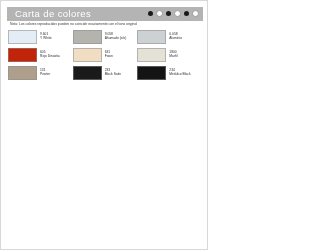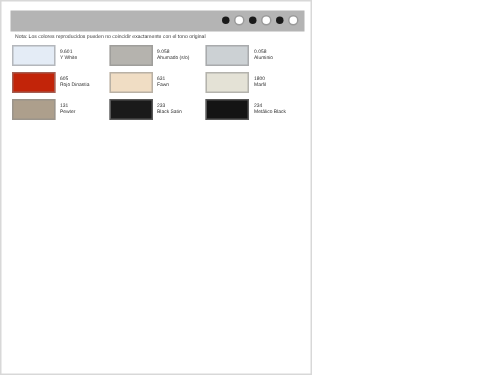--- a/index.html
+++ b/index.html
@@ -115,20 +115,21 @@
     white-space: nowrap;
   }
 </style>
 </head>
 <body>
 
 <div class="page">
 
   <div class="header-bar" style="background: rgb(180, 180, 180);"></div>
 
+  <div class="header-title" style="color: rgb(255, 255, 255);">Carta de colores</div>
 
   <div class="dots">
       <span class="dot" style="background: rgb(26, 26, 26);"></span>
       <span class="dot" style="background: rgb(255, 255, 255); border: 0.4px solid rgb(154, 154, 154);"></span>
       <span class="dot" style="background: rgb(26, 26, 26);"></span>
       <span class="dot" style="background: rgb(255, 255, 255); border: 0.4px solid rgb(154, 154, 154);"></span>
       <span class="dot" style="background: rgb(26, 26, 26);"></span>
       <span class="dot" style="background: rgb(255, 255, 255); border: 0.4px solid rgb(154, 154, 154);"></span>
     </div>
 

